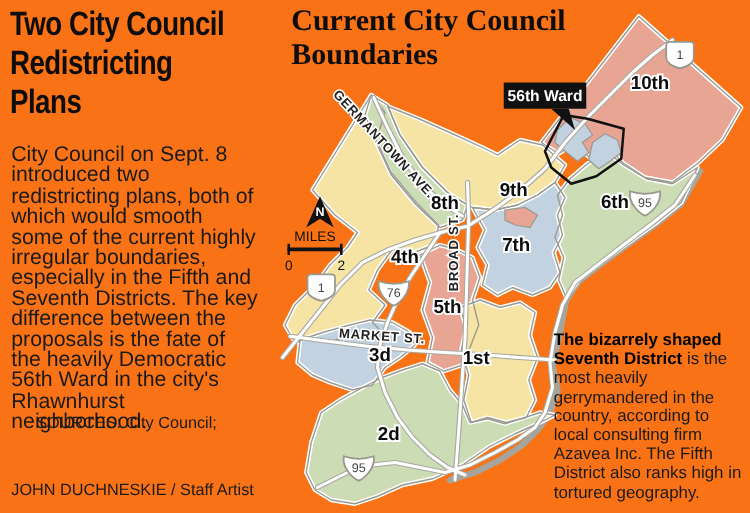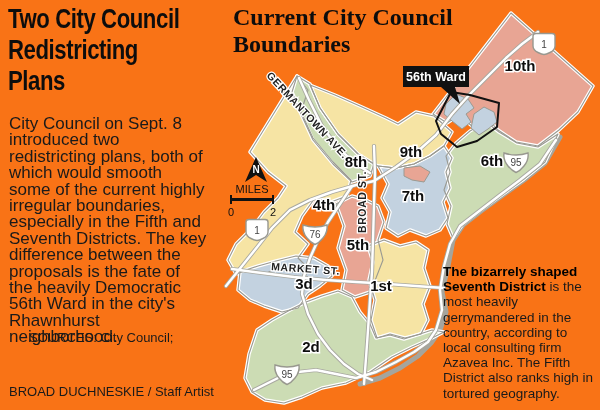--- a/index.html
+++ b/index.html
@@ -41,21 +41,21 @@
 
   <div id="headline">
     <div>Two City Council</div>
     <div>Redistricting</div>
     <div>Plans</div>
   </div>
   <div id="body-text">City Council on Sept. 8 introduced two redistricting plans, both of which would smooth some of the current highly irregular boundaries, especially in the Fifth and Seventh Districts. The key difference between the proposals is the fate of the heavily Democratic 56th Ward in the city's Rhawnhurst neighborhood.</div>
   <div id="sources">
     <div>SOURCES: City Council;</div>
   </div>
-  <div id="credit">BROAD DUCHNESKIE / Staff Artist</div>
+  <div id="credit">JOHN DUCHNESKIE / Staff Artist</div>
 
   <div id="map-title">
     <div>Current City Council</div>
     <div>Boundaries</div>
   </div>
 
   <svg id="map-svg" width="600" height="410" viewBox="0 0 600 410">
     <defs>
       <path id="p10" d="M511,13 L593,86 L578,112 L559,130 L538,146 L516,142 L498,130 L487,118 L473,127 L459,115 L447,123 L433,114 Z"></path>
       <path id="p9" d="M310,85 L335,95 L362,107 L386,118 L398,124 L416,112 L434,116 L452,132 L444,146 L430,156 L414,164 L396,168 L378,166 L374,164 L358,154 L338,134 L320,108 Z"></path>

